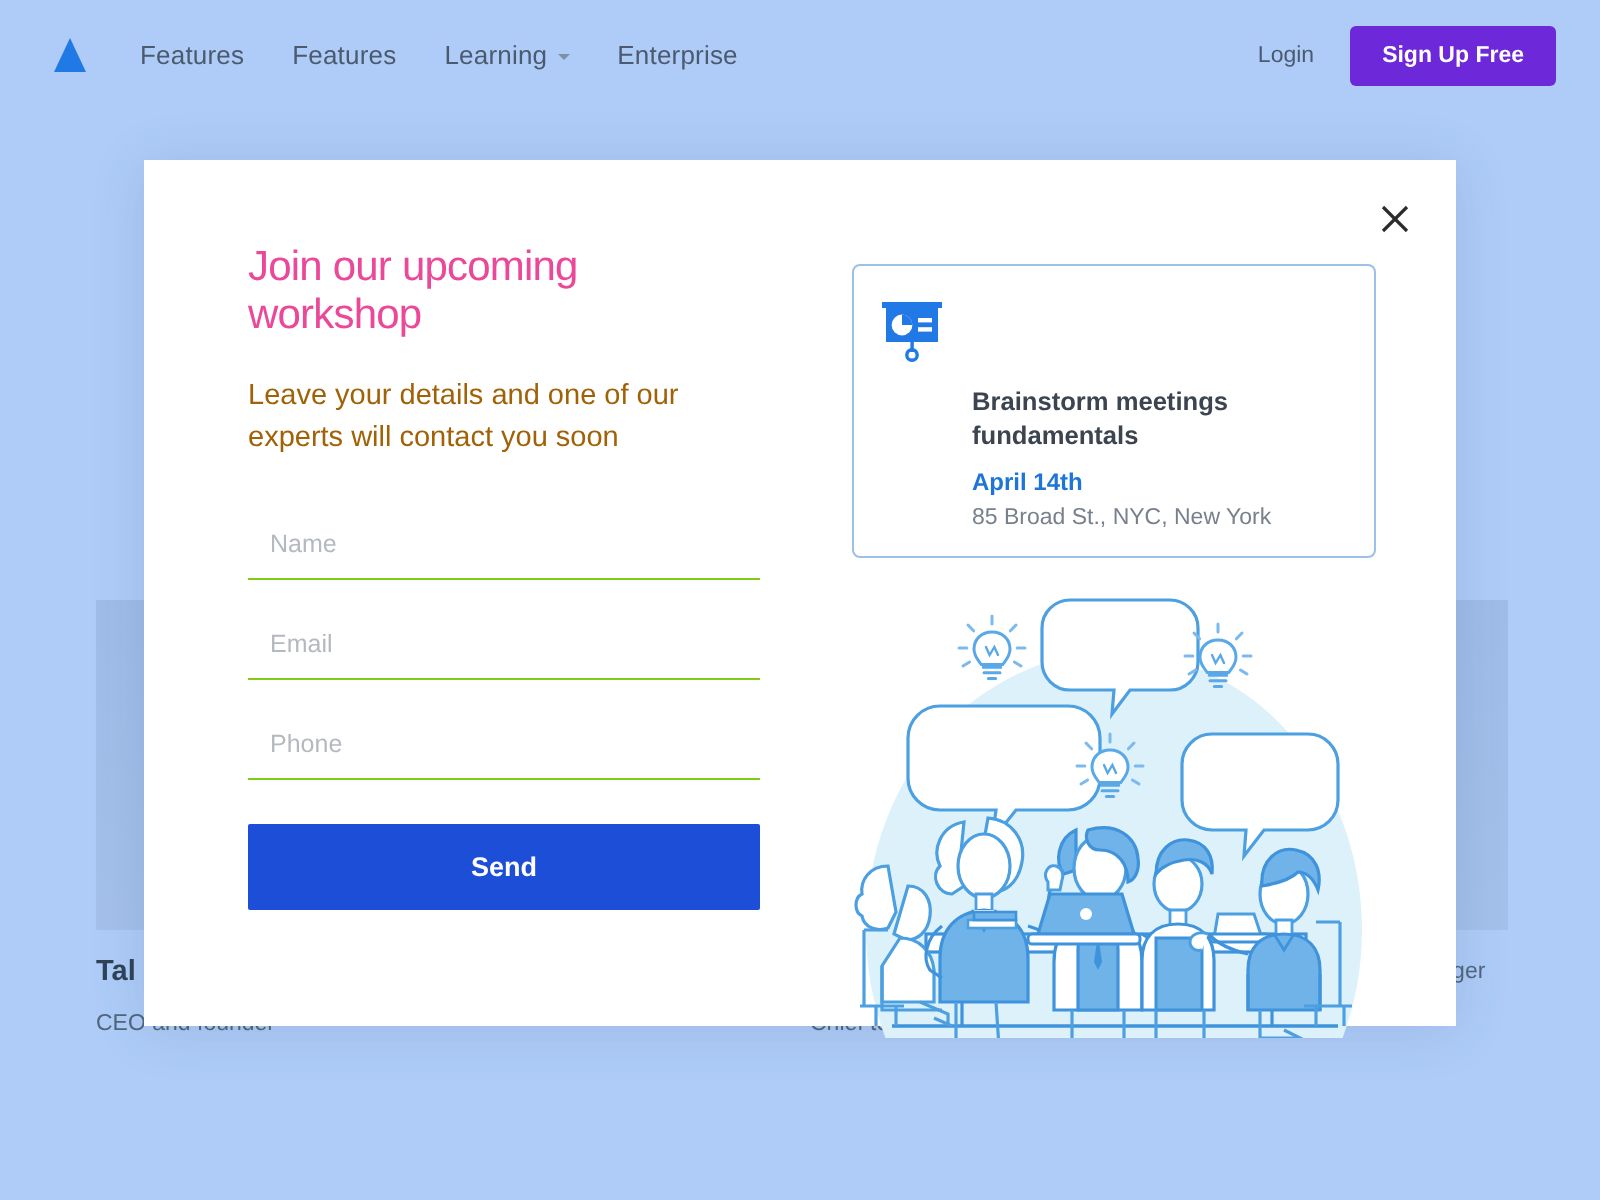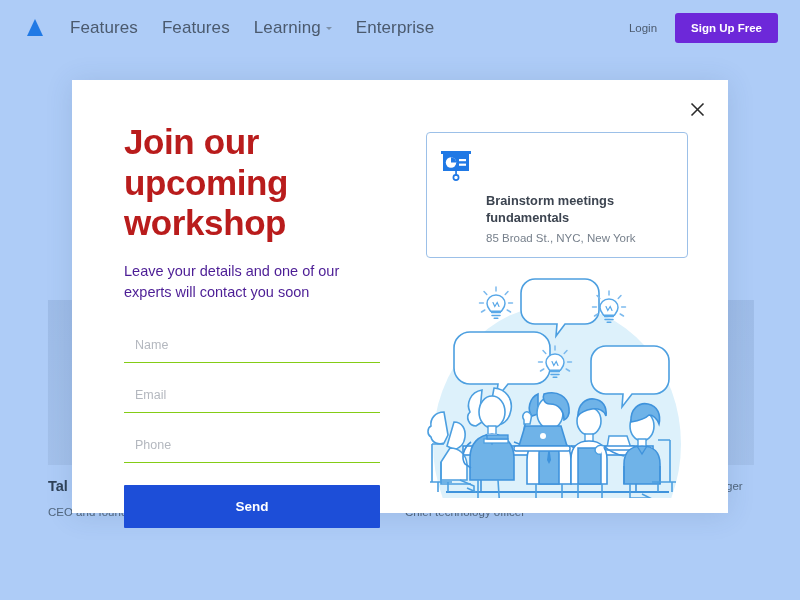--- a/index.html
+++ b/index.html
@@ -28,21 +28,21 @@
     display: flex; align-items: center; justify-content: center;
     margin-right: 22px;
   }
   .logo svg { display: block; }
   .nav-links {
     display: flex;
     align-items: center;
     gap: 24px;
   }
   .nav-link {
-    font-size: 17px;
+    font-size: 13px;
     color: #4b5a6e;
     letter-spacing: .1px;
     cursor: pointer;
     display: flex;
     align-items: center;
     gap: 5px;
     white-space: nowrap;
   }
   .caret {
     width: 0; height: 0;
@@ -155,29 +155,29 @@
     width: 256px;
     flex: none;
   }
   .modal-right {
     flex: 1;
     padding-left: 46px;
     padding-top: 10px;
   }
 
   .modal-title {
-    font-size: 35px;
-    font-weight: bold;
-    color: #b91c1c;
+    font-size: 21px;
+    font-weight: normal;
+    color: #ec4899;
     line-height: 1.16;
     letter-spacing: -.4px;
   }
   .modal-sub {
     font-size: 14.5px;
-    color: #4c1d95;
+    color: #a16207;
     line-height: 1.45;
     margin-top: 17px;
   }
 
   .form {
     margin-top: 26px;
   }
   .field {
     width: 100%;
     border: none;
@@ -340,20 +340,21 @@
             <circle cx="12" cy="14.5" r="5.2" fill="#ffffff"></circle>
             <path d="M12 9.3 A5.2 5.2 0 0 1 17.2 14.5 L12 14.5 Z" fill="#2079e5"></path>
             <rect x="20" y="11" width="7" height="2.2" fill="#ffffff"></rect>
             <rect x="20" y="15.6" width="7" height="2.2" fill="#ffffff"></rect>
             <rect x="16.2" y="23" width="1.7" height="5" fill="#2079e5"></rect>
             <circle cx="17" cy="29.5" r="2.6" fill="none" stroke="#2079e5" stroke-width="1.7"></circle>
           </svg>
         </div>
         <div class="event-texts">
           <div class="event-title">Brainstorm meetings fundamentals</div>
+          <div class="event-date">April 14th</div>
           <div class="event-addr">85 Broad St., NYC, New York</div>
         </div>
       </div>
 
       <div class="illustration">
         <svg width="262" height="222" viewBox="0 0 262 222">
           <defs>
             <clipPath id="clipArea">
                 <rect x="0" y="0" width="262" height="222"></rect>
               </clipPath>

